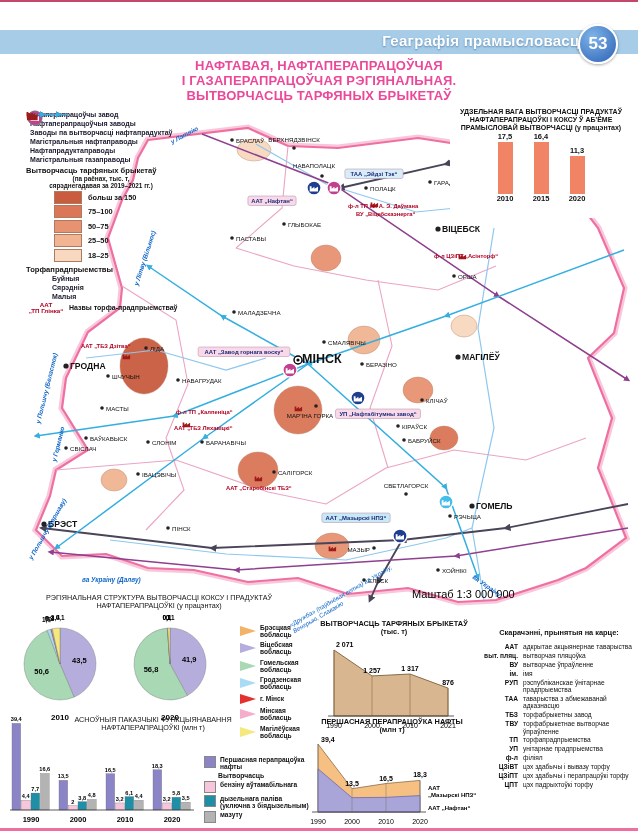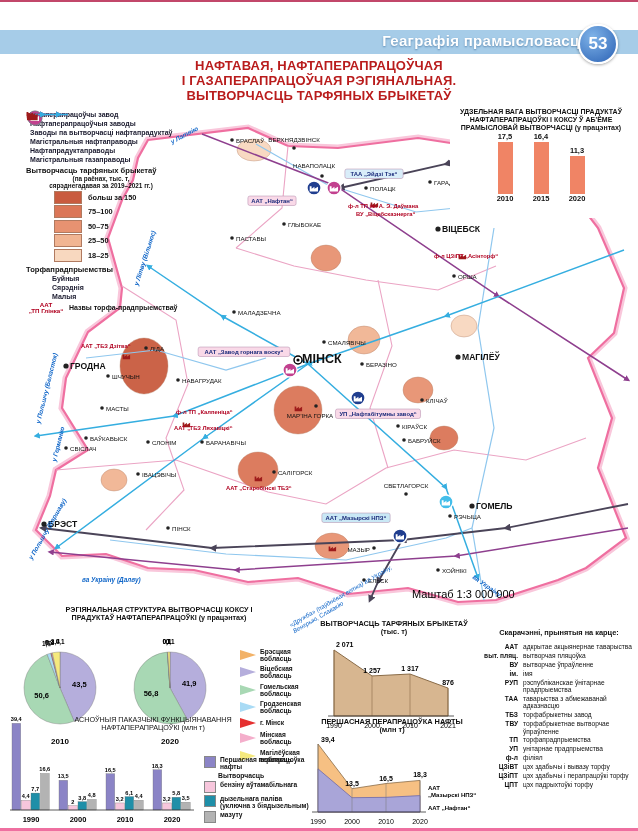--- a/index.html
+++ b/index.html
@@ -8,21 +8,21 @@
   .top-rule{position:absolute;left:0;top:0;width:638px;height:2px;background:#c2476a;}
   .bottom-rule{position:absolute;left:0;bottom:0;width:638px;height:3px;background:#ef6fa0;}
   .header-band{position:absolute;left:0;top:30px;width:638px;height:24px;background:#a6cce8;}
   .header-band .sec{position:absolute;right:54px;top:2px;font-size:15px;font-weight:bold;color:#fff;
         text-shadow:0 1px 2px #5b87b0;letter-spacing:.3px;}
   .page-badge{position:absolute;left:578px;top:24px;width:36px;height:36px;border-radius:50%;
         background:radial-gradient(circle at 35% 30%,#7fb3e8,#2b62b5);border:2px solid #fff;
         box-shadow:0 1px 3px rgba(0,0,0,.35);display:flex;align-items:center;justify-content:center;
         color:#fff;font-size:17px;font-weight:bold;}
   .main-title{position:absolute;left:0;top:58px;width:638px;text-align:center;font-weight:bold;
-        font-size:13px;line-height:15px;color:#b91c1c;letter-spacing:.2px;}
+        font-size:13px;line-height:15px;color:#ec4899;letter-spacing:.2px;}
   .map-wrap{position:absolute;left:26px;top:108px;width:606px;height:504px;}
   .map-wrap svg{position:absolute;left:0;top:0;}
   .map-legend{position:absolute;left:0px;top:2px;width:196px;font-size:7px;}
   .lg-row{display:flex;align-items:center;margin:1px 0;}
   .lg-row .txt{font-weight:bold;color:#1a1a2e;margin-left:4px;line-height:8px;}
   .lg-choro-title{font-weight:bold;font-size:7.6px;margin-top:3px;line-height:8px;}
   .lg-sub{font-size:6.4px;text-align:center;width:150px;line-height:7px;font-weight:bold;}
   .lg-sw{width:26px;height:11px;border:0.5px solid #b07a60;margin-left:28px;}
   .lg-sw-row{display:flex;align-items:center;margin:1.5px 0;}
   .lg-sw-row .txt{margin-left:6px;font-size:7.4px;font-weight:bold;}
@@ -35,21 +35,21 @@
   .share-bars{display:flex;align-items:flex-end;justify-content:center;height:62px;}
   .share-bar-w{width:16px;margin:0 10px;display:flex;flex-direction:column;align-items:center;justify-content:flex-end;height:62px;}
   .share-bar-w .val{font-size:7.5px;font-weight:bold;margin-bottom:1px;}
   .share-bar-w .bar{width:15px;}
   .share-years{display:flex;justify-content:center;}
   .share-years div{width:36px;text-align:center;font-size:7.5px;font-weight:bold;}
   .scale-label{position:absolute;left:386px;top:480px;font-size:11px;color:#000;}
   .druzhba-note{position:absolute;left:288px;top:622px;width:120px;font-size:6.2px;font-style:italic;
         color:#1066c8;transform:rotate(-30deg);transform-origin:left top;line-height:7px;}
   .pie-section{position:absolute;left:8px;top:594px;width:302px;}
-  .pie-section .ttl{font-size:7.2px;font-weight:bold;text-align:center;line-height:8px;width:230px;margin:12px auto;}
+  .pie-section .ttl{font-size:7.2px;font-weight:normal;text-align:center;line-height:8px;width:230px;margin:0 auto;}
   .pies-row{position:relative;height:118px;}
   .pie-legend{position:absolute;left:232px;top:10px;width:78px;}
   .pl-row{display:flex;align-items:center;margin:3.5px 0;}
   .pl-tri{width:0;height:0;border-top:5px solid transparent;border-bottom:5px solid transparent;}
   .pl-row .txt{font-size:6.6px;font-weight:bold;margin-left:4px;line-height:7px;}
   .gb-section{position:absolute;left:8px;top:712px;width:302px;height:116px;}
   .gb-section .ttl{position:absolute;left:40px;top:4px;width:210px;font-size:7.2px;font-weight:normal;text-align:center;line-height:8px;}
   .gb-legend{position:absolute;left:196px;top:42px;width:106px;}
   .gbl-row{display:flex;align-items:flex-start;margin:2px 0;}
   .gbl-sw{width:10px;height:10px;flex:0 0 10px;border:0.5px solid #888;}

